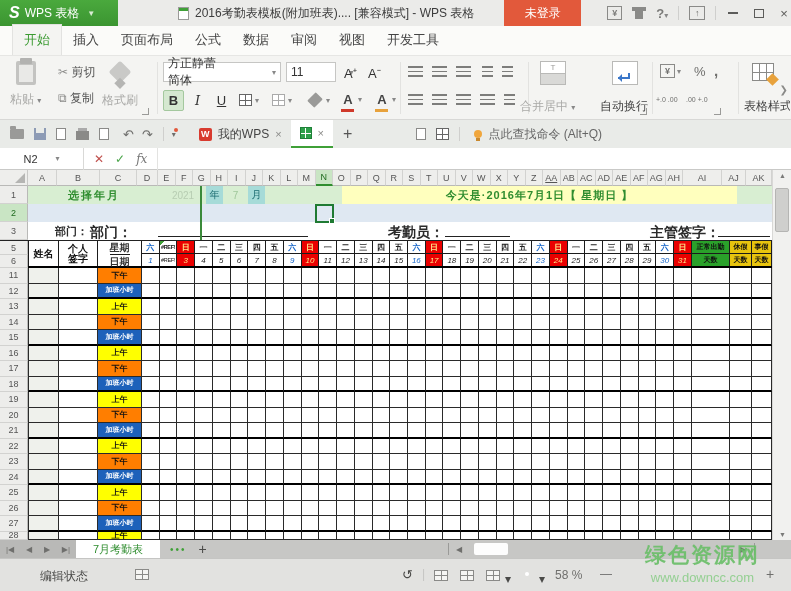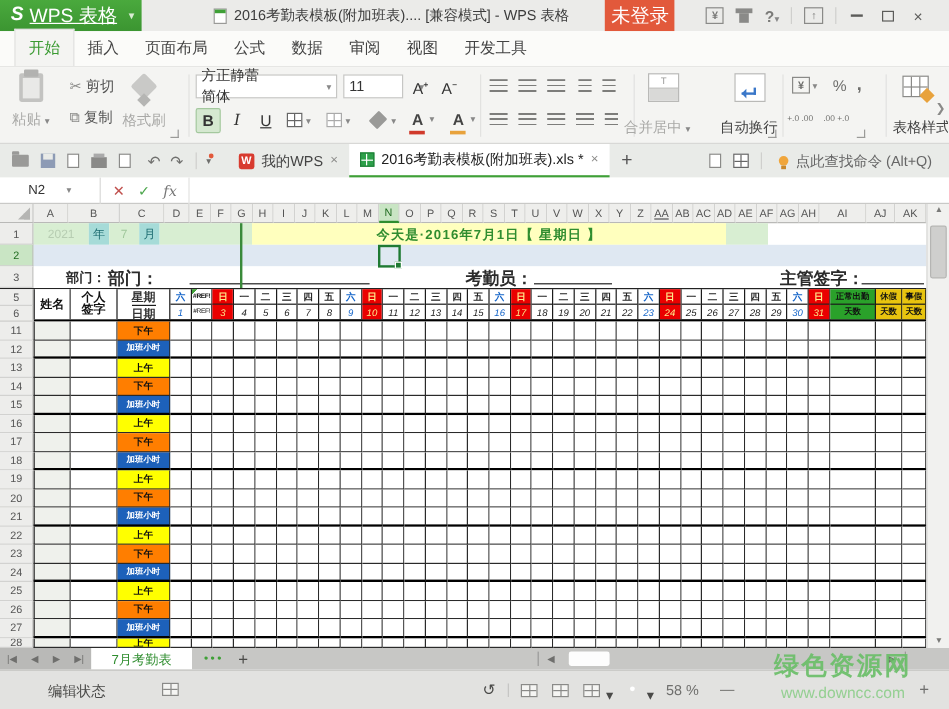--- a/index.html
+++ b/index.html
@@ -2,26 +2,26 @@
 <html><head>
 <meta charset="utf-8">
 <style>
 *{margin:0;padding:0;box-sizing:border-box;font-family:"Liberation Sans",sans-serif;}
 body{background:#888;}
 .app{position:relative;width:791px;height:591px;background:#fff;overflow:hidden;font-size:12px;color:#333;}
 
 .titlebar{position:absolute;top:0;left:0;width:791px;height:26px;background:#ebebe9;display:flex;align-items:center;}
 .wpsbtn{width:118px;height:26px;background:linear-gradient(#4aa93d,#3b9531);color:#fff;display:flex;align-items:center;padding-left:9px;gap:5px;flex:0 0 auto;}
 .logo-s{font-weight:bold;font-size:16px;font-style:italic;}
-.wpsbtn .t{font-size:16px;text-decoration:underline;}
+.wpsbtn .t{font-size:12px;}
 .wpsbtn .car{font-size:8px;color:#d9ecd4;margin-left:3px;}
 .doctitle{display:flex;align-items:center;gap:6px;margin-left:60px;color:#3c3c3c;font-size:12px;white-space:nowrap;}
 .sheeticon{width:11px;height:13px;background:#fff;border:1px solid #9a9a98;position:relative;}
 .sheeticon::before{content:"";position:absolute;left:0;top:0;width:100%;height:3px;background:#3fa037;}
-.loginbtn{margin-left:30px;width:58px;height:26px;background:#e2593b;color:#fff;font-size:16px;display:flex;align-items:center;justify-content:center;flex:0 0 auto;}
+.loginbtn{margin-left:30px;width:77px;height:26px;background:#e2593b;color:#fff;font-size:12px;display:flex;align-items:center;justify-content:center;flex:0 0 auto;}
 .tbicons{display:flex;align-items:center;margin-left:26px;gap:10px;color:#7a7a78;}
 .ybox{width:15px;height:14px;border:1.5px solid #8a8a88;font-size:9px;display:flex;align-items:center;justify-content:center;font-weight:bold;}
 .shirt{width:14px;height:12px;position:relative;}
 .shirt::before{content:"";position:absolute;top:0;left:0;width:14px;height:4px;background:#8a8a88;}
 .shirt::after{content:"";position:absolute;top:4px;left:3px;width:8px;height:8px;background:#8a8a88;}
 .helpq{font-size:13px;font-weight:bold;color:#7a7a78;}
 .vbar{width:1px;height:14px;background:#cfcfcd;}
 .upbox{width:16px;height:14px;border:1.5px solid #8a8a88;font-size:9px;display:flex;align-items:center;justify-content:center;color:#6f6f6d;}
 .winbtns{display:flex;align-items:center;gap:16px;margin-left:12px;color:#5c5c5a;}
 .maxbox{width:10px;height:9px;border:1.5px solid #5c5c5a;}
@@ -323,21 +323,20 @@
     <span class="qic">↷</span>
     <span class="vbar" style="margin-left:10px;"></span>
     <span class="qic car2" style="font-size:8px;">▾<span class="redot"></span></span>
     <div class="doctab" style="margin-left:14px;">
       <span class="wic">W</span>
       <span>我的WPS</span>
       <span class="tabx">×</span>
     </div>
     <div class="doctab active">
       <span class="xlic"></span>
-      <span>2016考勤表模板(附加班表).xls *</span>
       <span class="tabx">×</span>
     </div>
     <span class="addtab">+</span>
     <span class="pgic" style="margin-left:64px;"></span>
     <span class="gridic" style="margin-left:10px;"></span>
     <span class="vbar" style="margin-left:10px;"></span>
     <span class="bulb"></span>
     <span class="findtxt">点此查找命令 (Alt+Q)</span>
   </div>
 
@@ -389,20 +388,21 @@
         <div class="colhdr" style="width: 17.5px;">AF</div>
         <div class="colhdr" style="width: 17.5px;">AG</div>
         <div class="colhdr" style="width: 17.5px;">AH</div>
         <div class="colhdr" style="width: 39px;">AI</div>
         <div class="colhdr" style="width: 24px;">AJ</div>
         <div class="colhdr" style="width: 26px;">AK</div>
       </div>
       <div class="gridrows">
         <div class="grow">
           <div class="rowhdr" style="height: 18px;">1</div>
+          <div class="r1c gr gsel" style="width: 132px;">选择年月</div>
           <div class="r1c gr faint" style="width: 46px;">2021</div>
           <div class="r1c chip" style="width: 17px;">年</div>
           <div class="r1c gr seven" style="width: 25px;">7</div>
           <div class="r1c chip" style="width: 17px;">月</div>
           <div class="r1c gr" style="width: 77px;"></div>
           <div class="r1c ytoday" style="width: 395px;">今天是·2016年7月1日【 星期日 】</div>
           <div class="r1c gr" style="width: 35px;"></div>
         </div>
         <div class="grow">
           <div class="rowhdr sel" style="height: 18px;">2</div>

